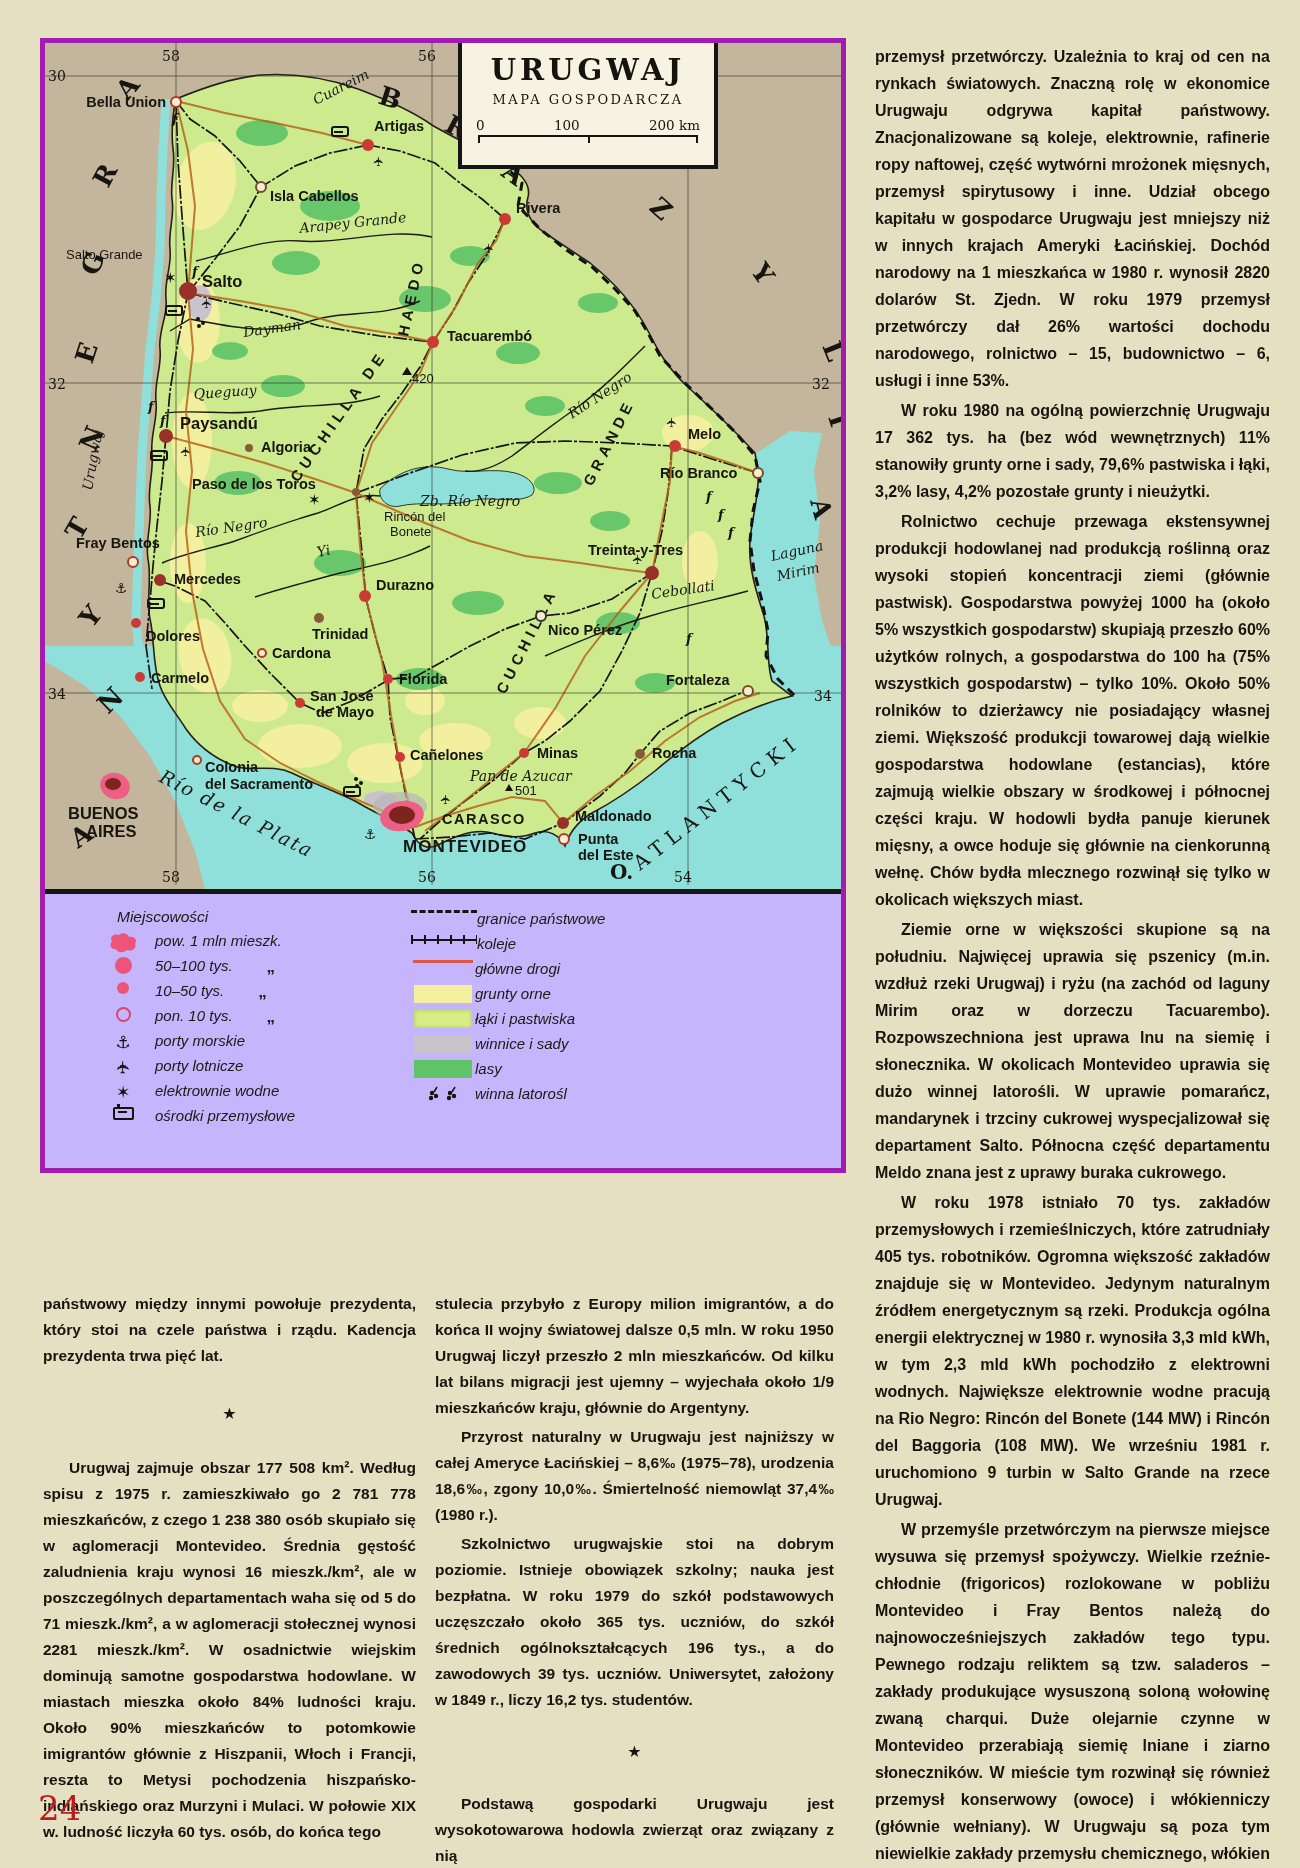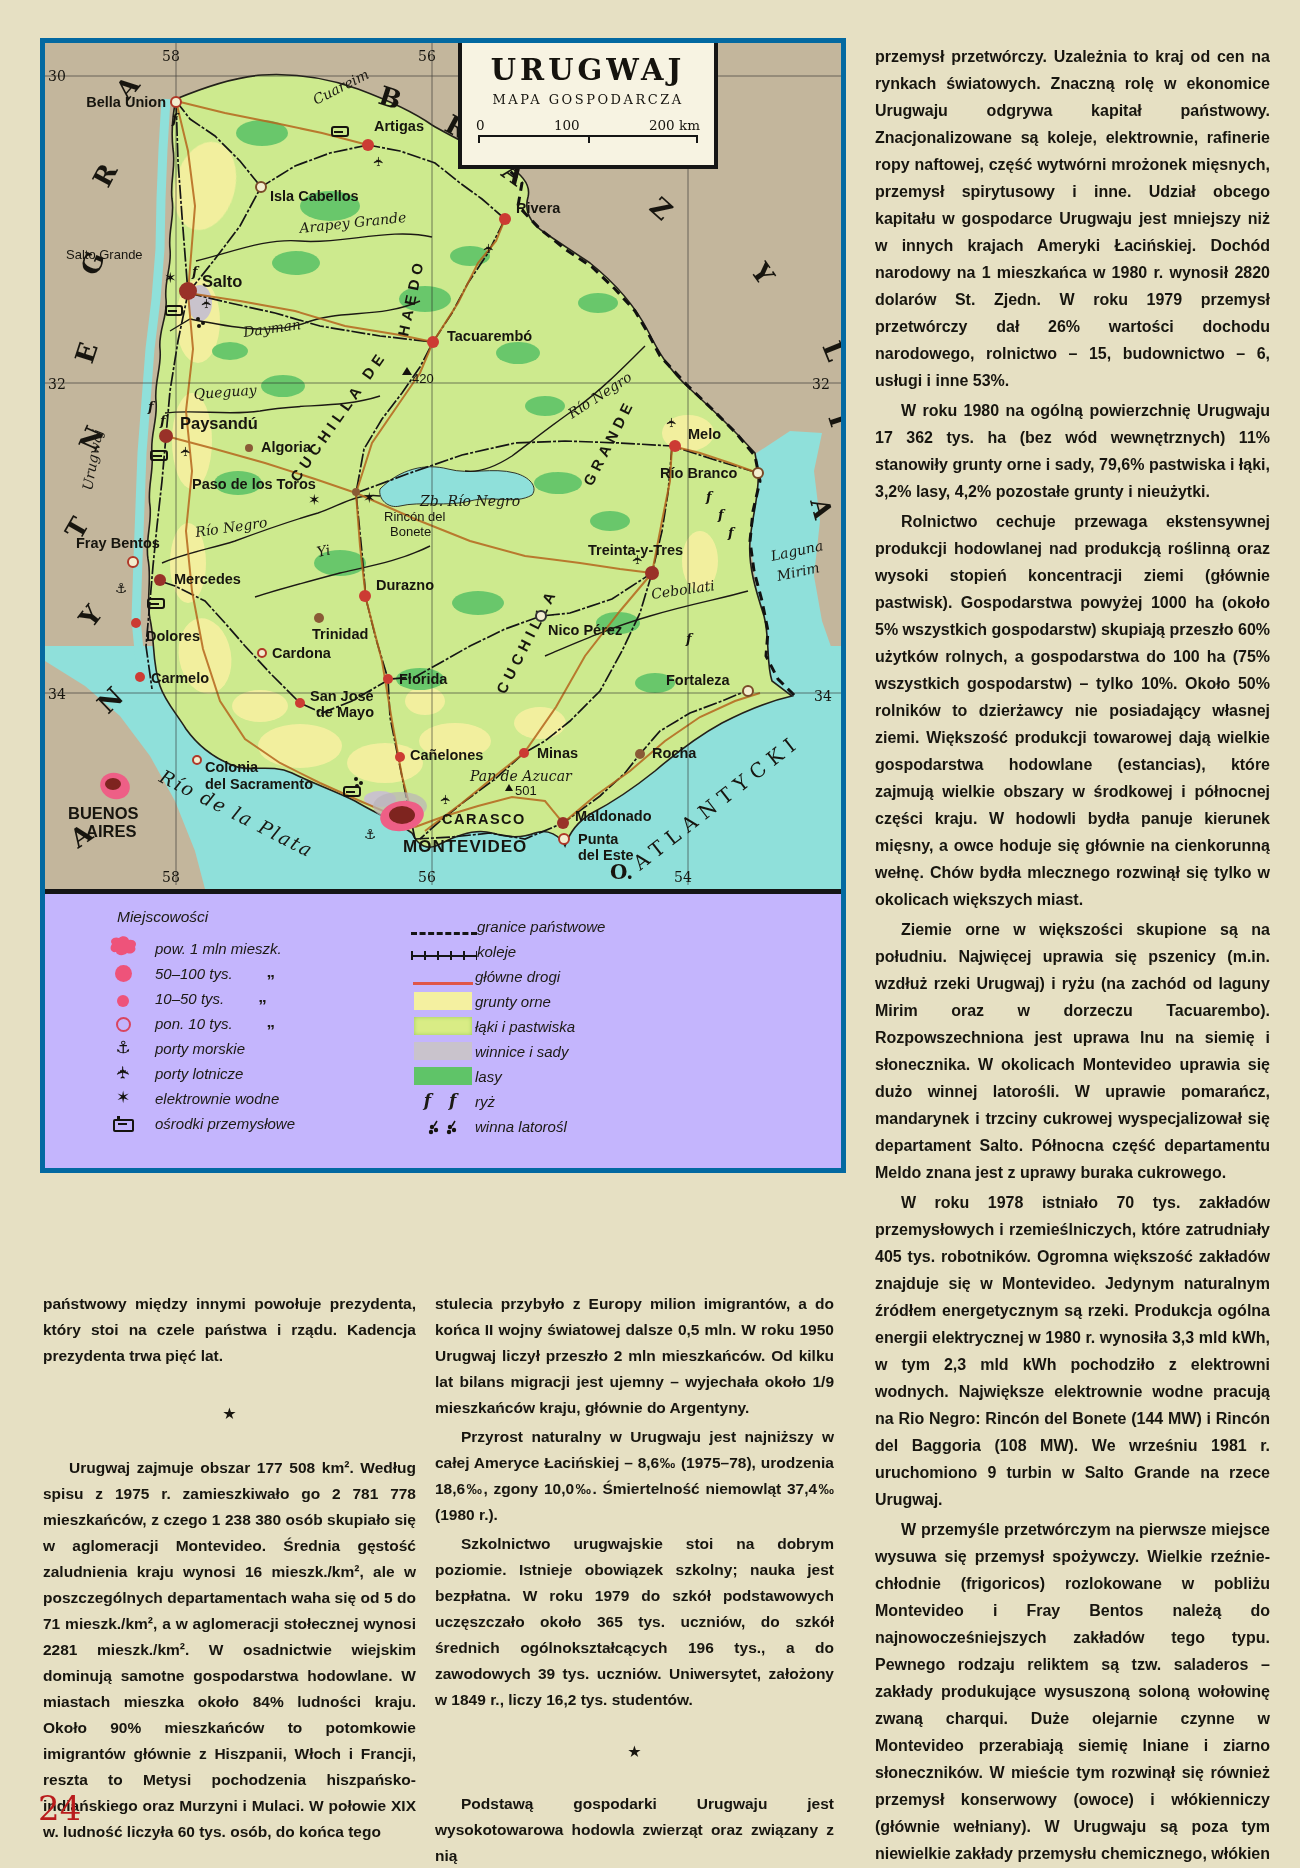--- a/index.html
+++ b/index.html
@@ -1,31 +1,31 @@
 <!DOCTYPE html>
 <html><head>
 <meta charset="utf-8">
 <style>
   html,body{margin:0;padding:0}
   body{width:1300px;height:1868px;position:relative;background:#e6e0c3;font-family:"Liberation Sans",sans-serif;overflow:hidden}
-  .map-box{position:absolute;left:40px;top:38px;width:806px;height:1135px;border:5px solid #0369a1;box-sizing:border-box;background:#ece7ca}
+  .map-box{position:absolute;left:40px;top:38px;width:806px;height:1135px;border:5px solid #a21caf;box-sizing:border-box;background:#ece7ca}
   .map-svg{display:block;width:796px;height:846px;background:#c3b69c}
   .title-box{position:absolute;left:413px;top:0;width:260px;height:126px;background:#f7f3e2;border:4px solid #151515;border-top:none;box-sizing:border-box;text-align:center;z-index:5}
   .map-title{font-family:"DejaVu Serif",serif;font-weight:700;font-size:29px;letter-spacing:4px;margin-top:10px;color:#15130e}
   .map-subtitle{font-family:"DejaVu Serif",serif;font-size:13px;letter-spacing:2.5px;margin-top:5px;color:#15130e}
   .scalebar{margin:10px 14px 0}
   .scale-labels{display:flex;justify-content:space-between;font-family:"DejaVu Serif",serif;font-size:13.5px;color:#15130e}
   .scale-line{position:relative;height:8px;border-top:2.5px solid #151515;margin:2px 2px 0}
   .scale-line i{position:absolute;top:-1px;width:2px;height:7px;background:#151515}
   .scale-line i.t1{left:0}.scale-line i.t2{left:50%}.scale-line i.t3{right:0}
   .legend{position:absolute;left:0;top:846px;width:796px;height:279px;border-top:5px solid #151515;box-sizing:border-box;background:#c4b5fd;display:flex;padding:14px 0 0 46px}
   .leg-left{width:320px}
   .leg-right{width:400px;padding-top:2px}
   .leg-title{font-style:italic;font-size:15.5px;color:#1c1a14;margin:0 0 6px 26px;font-weight:500}
-  .leg-row{display:flex;align-items:flex-end;height:25px;color:#1c1a14}
+  .leg-row{display:flex;align-items:flex-start;height:25px;color:#1c1a14}
   .leg-sym{flex:0 0 64px;display:flex;justify-content:center;align-items:center}
   .leg-lab{font-style:italic;font-size:15px;font-weight:500}
   .leg-ditto{margin-left:34px;font-size:17px;font-weight:700}
   .blob-1mln{width:34px;height:22px}
   .dot-big{width:17px;height:17px;border-radius:50%;background:#ee537a}
   .dot-small{width:12px;height:12px;border-radius:50%;background:#ee537a}
   .dot-open{width:11px;height:11px;border-radius:50%;border:2px solid #d9455f;background:transparent}
   .glyph{font-size:17px;color:#15130e;font-family:"DejaVu Sans",sans-serif}
   .plane-up{display:inline-block;transform:rotate(-90deg)}
   .factory-icon{position:relative;width:17px;height:9px;border:2px solid #15130e;border-radius:2px}
@@ -499,24 +499,20 @@
           </span>
         <span class="leg-lab">winnice i sady</span>
       </div>
       <div class="leg-row">
         <span class="leg-sym">
             <span class="swatch sw-forest"></span>
           </span>
         <span class="leg-lab">lasy</span>
       </div>
       <div class="leg-row">
-        <span class="leg-sym rice-glyph">f f</span>
-        <span class="leg-lab">ryż</span>
-      </div>
-      <div class="leg-row">
         <span class="leg-sym">
           <svg width="34" height="16" viewBox="0 0 34 16">
               <g fill="#15130e">
                 <circle cx="6" cy="8" r="2.2"></circle>
                 <circle cx="10" cy="11" r="2.2"></circle>
                 <circle cx="5" cy="13" r="2.2"></circle>
                 <path d="M8,7 l3,-5" stroke="#15130e" stroke-width="1.5"></path>
                 <circle cx="24" cy="8" r="2.2"></circle>
                 <circle cx="28" cy="11" r="2.2"></circle>
                 <circle cx="23" cy="13" r="2.2"></circle>

